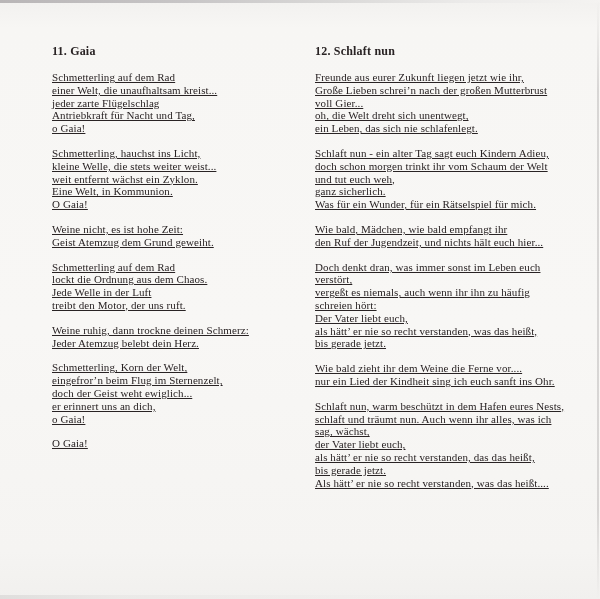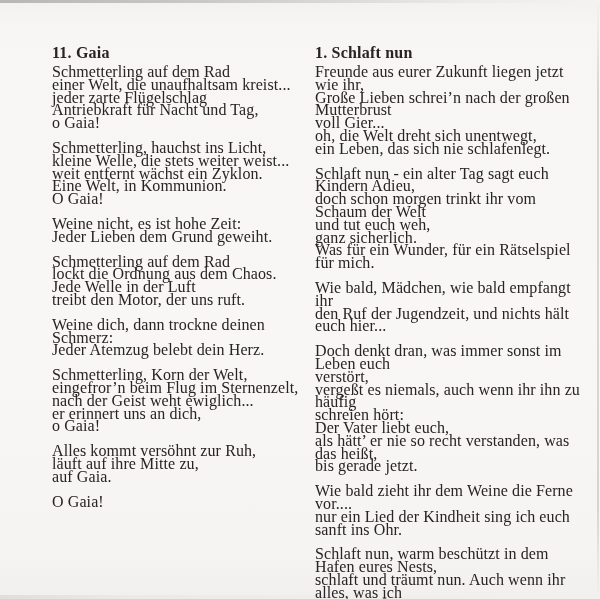--- a/index.html
+++ b/index.html
@@ -22,30 +22,31 @@
   }
   .bottom-edge {
     position: absolute; bottom: 0; left: 0; width: 100%; height: 4px;
     background: linear-gradient(90deg, rgba(190,188,188,0.35) 0%, rgba(215,213,212,0.25) 20%, rgba(230,229,228,0.15) 60%, rgba(240,239,238,0.05) 100%);
   }
   .col { position: absolute; top: 44px; }
   .col-left  { left: 52px;  width: 248px; }
   .col-right { left: 315px; width: 268px; }
   .song-title {
     margin: 0 0 1px 0;
-    font-size: 16px;
+    font-size: 12px;
     font-weight: bold;
     letter-spacing: 0.2px;
   }
   .stanza {
-    margin: 4px 0 12px 0;
-    font-size: 16px;
+    margin: 12px 0 12px 0;
+    font-size: 11px;
     line-height: 12.8px;
     letter-spacing: 0.1px;
     white-space: pre-line;
+    text-decoration: underline;
   }
 </style>
 </head>
 <body>
 
 <div class="page">
   <div class="top-edge"></div>
   <div class="right-edge"></div>
   <div class="bottom-edge"></div>
 
@@ -56,41 +57,38 @@
 einer Welt, die unaufhaltsam kreist...
 jeder zarte Flügelschlag
 Antriebkraft für Nacht und Tag,
 o Gaia!</p>
         <p class="stanza">Schmetterling, hauchst ins Licht,
 kleine Welle, die stets weiter weist...
 weit entfernt wächst ein Zyklon.
 Eine Welt, in Kommunion.
 O Gaia!</p>
         <p class="stanza">Weine nicht, es ist hohe Zeit:
-Jeder Lieben dem Grund geweiht.</p>
+Geist Atemzug dem Grund geweiht.</p>
         <p class="stanza">Schmetterling auf dem Rad
 lockt die Ordnung aus dem Chaos.
 Jede Welle in der Luft
 treibt den Motor, der uns ruft.</p>
-        <p class="stanza">Weine dich, dann trockne deinen Schmerz:
+        <p class="stanza">Weine ruhig, dann trockne deinen Schmerz:
 Jeder Atemzug belebt dein Herz.</p>
         <p class="stanza">Schmetterling, Korn der Welt,
 eingefror’n beim Flug im Sternenzelt,
-nach der Geist weht ewiglich...
+doch der Geist weht ewiglich...
 er erinnert uns an dich,
 o Gaia!</p>
-        <p class="stanza">Alles kommt versöhnt zur Ruh,
-läuft auf ihre Mitte zu,
-auf Gaia.</p>
         <p class="stanza">O Gaia!</p>
       </div>
   </div>
 
   <div class="col col-right">
-    <h2 class="song-title">1. Schlaft nun</h2>
+    <h2 class="song-title">12. Schlaft nun</h2>
     <div>
         <p class="stanza">Freunde aus eurer Zukunft liegen jetzt wie ihr,
 Große Lieben schrei’n nach der großen Mutterbrust
 voll Gier...
 oh, die Welt dreht sich unentwegt,
 ein Leben, das sich nie schlafenlegt.</p>
         <p class="stanza">Schlaft nun - ein alter Tag sagt euch Kindern Adieu,
 doch schon morgen trinkt ihr vom Schaum der Welt
 und tut euch weh,
 ganz sicherlich.
@@ -101,20 +99,20 @@
 verstört,
 vergeßt es niemals, auch wenn ihr ihn zu häufig
 schreien hört:
 Der Vater liebt euch,
 als hätt’ er nie so recht verstanden, was das heißt,
 bis gerade jetzt.</p>
         <p class="stanza">Wie bald zieht ihr dem Weine die Ferne vor....
 nur ein Lied der Kindheit sing ich euch sanft ins Ohr.</p>
         <p class="stanza">Schlaft nun, warm beschützt in dem Hafen eures Nests,
 schlaft und träumt nun. Auch wenn ihr alles, was ich
-sag, vergeßt,
+sag, wächst,
 der Vater liebt euch,
 als hätt’ er nie so recht verstanden, das das heißt,
 bis gerade jetzt.
 Als hätt’ er nie so recht verstanden, was das heißt....</p>
       </div>
   </div>
 </div>
 
 </body></html>

